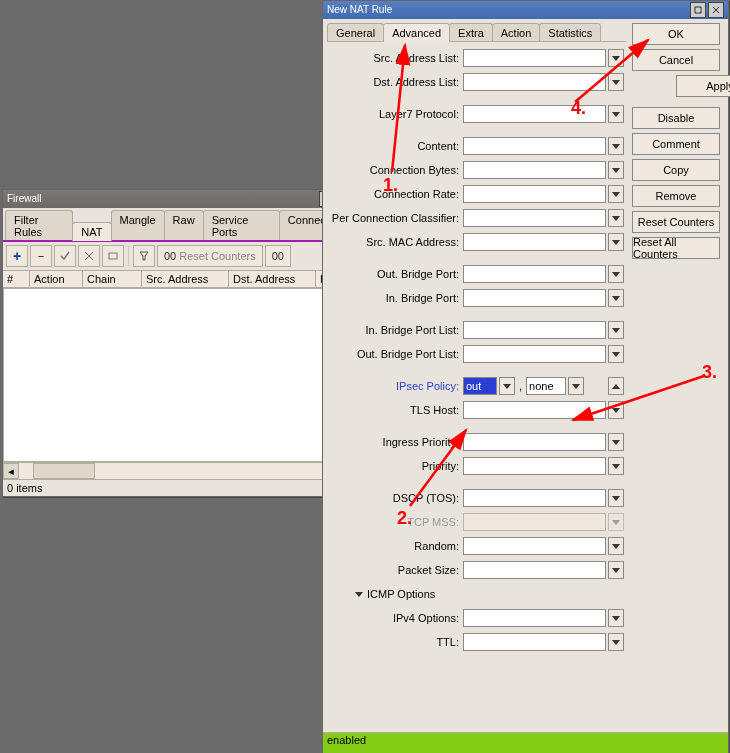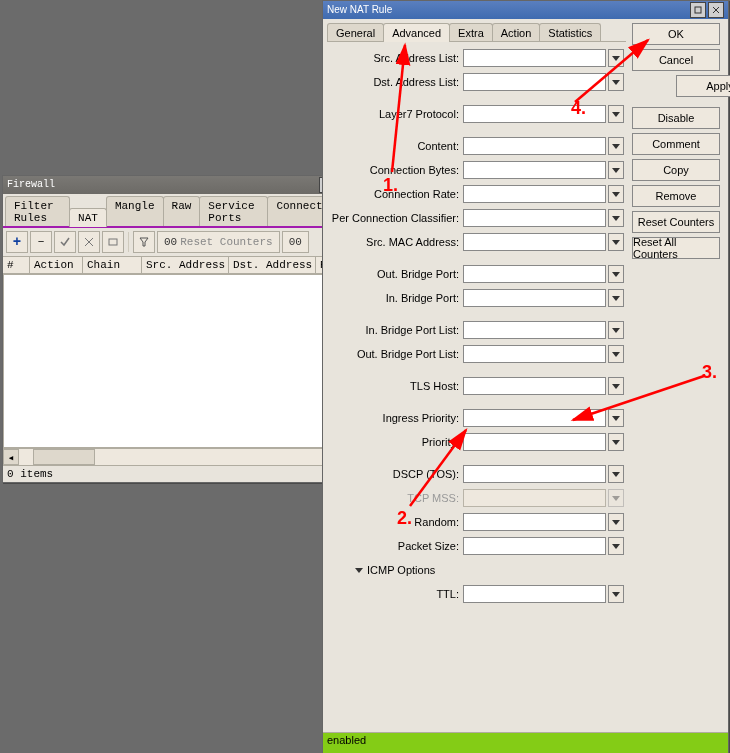--- a/index.html
+++ b/index.html
@@ -6,21 +6,21 @@
   body{position:relative;width:730px;height:753px;overflow:hidden;}
   .window{position:absolute;background:#e8e4dc;border:1px solid #666;box-shadow:1px 1px 0 rgba(0,0,0,0.3);}
   .titlebar{height:18px;line-height:18px;padding:0 4px;display:flex;align-items:center;justify-content:space-between;font-size:10px;}
   .tb-dark{background:linear-gradient(#7a7874,#6c6a66);color:#fff;}
   .tb-blue{background:linear-gradient(#5a7fbf,#3f6bb0);color:#fff;}
   .tb-btns{display:flex;gap:2px;}
   .tb-btn{width:14px;height:14px;background:#cfcfcf;border:1px solid #444;display:flex;align-items:center;justify-content:center;font-size:10px;line-height:10px;}
   .tb-btn svg{display:block;}
   .body{background:#e8e4dc;}
   
-  .fw{left:2px;top:175px;width:354px;height:306px;font-family:Liberation Mono, monospace;}
+  .fw{left:2px;top:189px;width:354px;height:306px;}
   .fw .body{height:calc(100% - 18px);display:flex;flex-direction:column;}
   .tabs{display:flex;border-bottom:2px solid #a21caf;padding-top:2px;padding-left:2px;}
   .tab{padding:3px 8px 2px 8px;border:1px solid #b0aca0;border-bottom:none;margin-right:-1px;background:#ded8cc;border-radius:3px 3px 0 0;cursor:default;}
   .tab.active{background:#eee8de;font-weight:normal;position:relative;z-index:1;margin-bottom:-1px;padding-bottom:3px;margin-top:12px;}
   .toolbar{display:flex;align-items:center;gap:2px;padding:3px;border-bottom:1px solid #b0aca0;}
   .tbaricon{width:20px;height:20px;border:1px solid #b0aca0;background:#eee8de;display:flex;align-items:center;justify-content:center;}
   .tbaricon.sep{width:1px;height:20px;background:#cfcabd;border:none;margin:0 2px;}
   .tbaricon.plus{color:#1040a0;font-weight:bold;font-size:14px;}
   .btn-s{height:20px;border:1px solid #b0aca0;background:#eee8de;padding:0 6px;display:flex;align-items:center;color:#888;}
   .cols{display:flex;background:#eee8de;border-bottom:1px solid #b0aca0;}
@@ -251,20 +251,32 @@
               </div>
             </div>
           <div class="row">
               <div class="lbl">Out. Bridge Port List:</div>
               <div class="fld">
                 <div class="inp"></div>
                 <div class="ddl"></div>
               </div>
             </div>
           <div class="group-gap"></div>
+          <div class="row ipsec">
+            <div class="lbl link">IPsec Policy:</div>
+            <div class="fld">
+              <div class="sel hl" style="width:28px">out</div>
+              <div class="ddl"></div>
+              <span style="margin:0 2px">,</span>
+              <div class="sel" style="width:34px">none</div>
+              <div class="ddl"></div>
+              <div style="flex:1"></div>
+              <div class="ddl up"></div>
+            </div>
+          </div>
           <div class="row">
               <div class="lbl">TLS Host:</div>
               <div class="fld">
                 <div class="inp"></div>
                 <div class="ddl"></div>
               </div>
             </div>
           <div class="group-gap"></div>
           <div class="row">
               <div class="lbl">Ingress Priority:</div>
@@ -306,20 +318,27 @@
               <div class="lbl">Packet Size:</div>
               <div class="fld">
                 <div class="inp"></div>
                 <div class="ddl"></div>
               </div>
             </div>
           <div class="row" style="padding-left:26px;">
             <span class="disclosure"></span>
             <span>ICMP Options</span>
           </div>
+          <div class="row">
+              <div class="lbl">IPv4 Options:</div>
+              <div class="fld">
+                <div class="inp"></div>
+                <div class="ddl"></div>
+              </div>
+            </div>
           <div class="row">
               <div class="lbl">TTL:</div>
               <div class="fld">
                 <div class="inp"></div>
                 <div class="ddl"></div>
               </div>
             </div>
         </div>
       </div>
       <div class="rightbtns">

